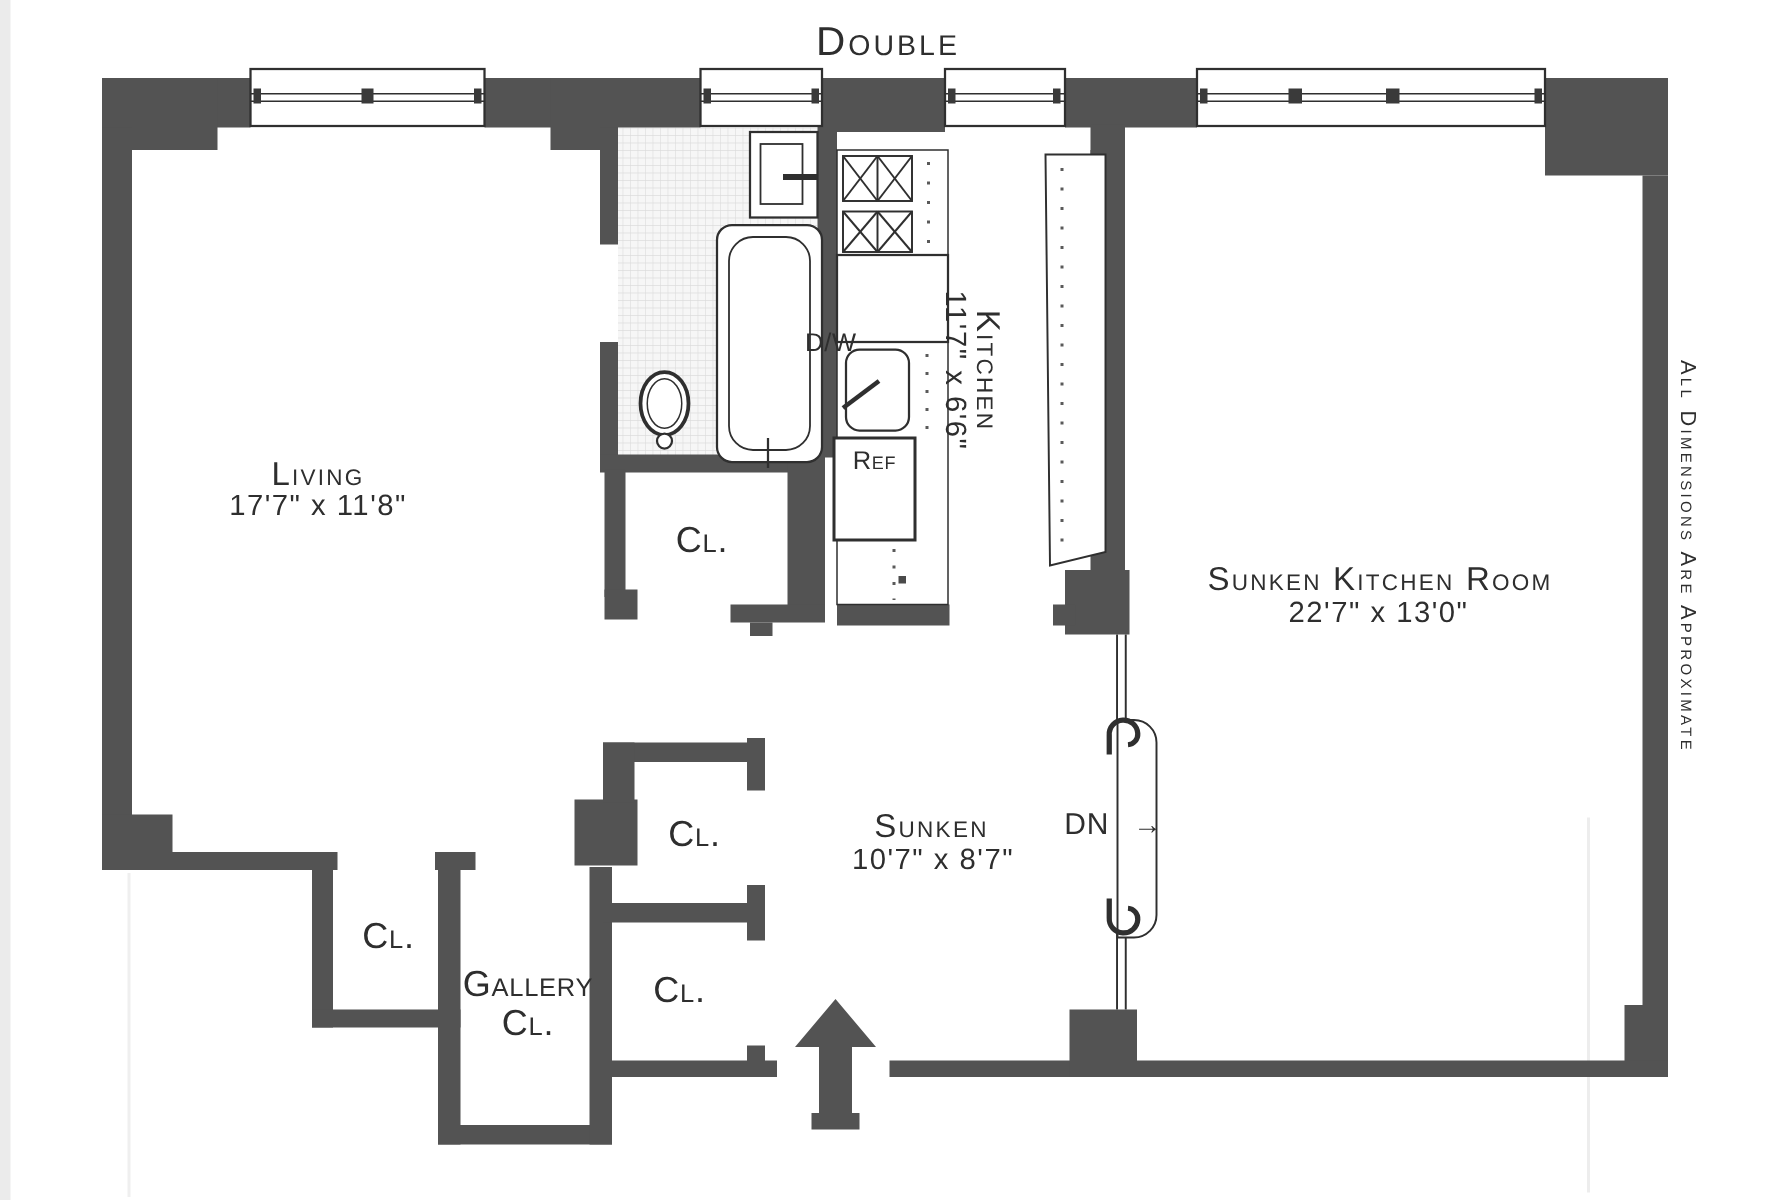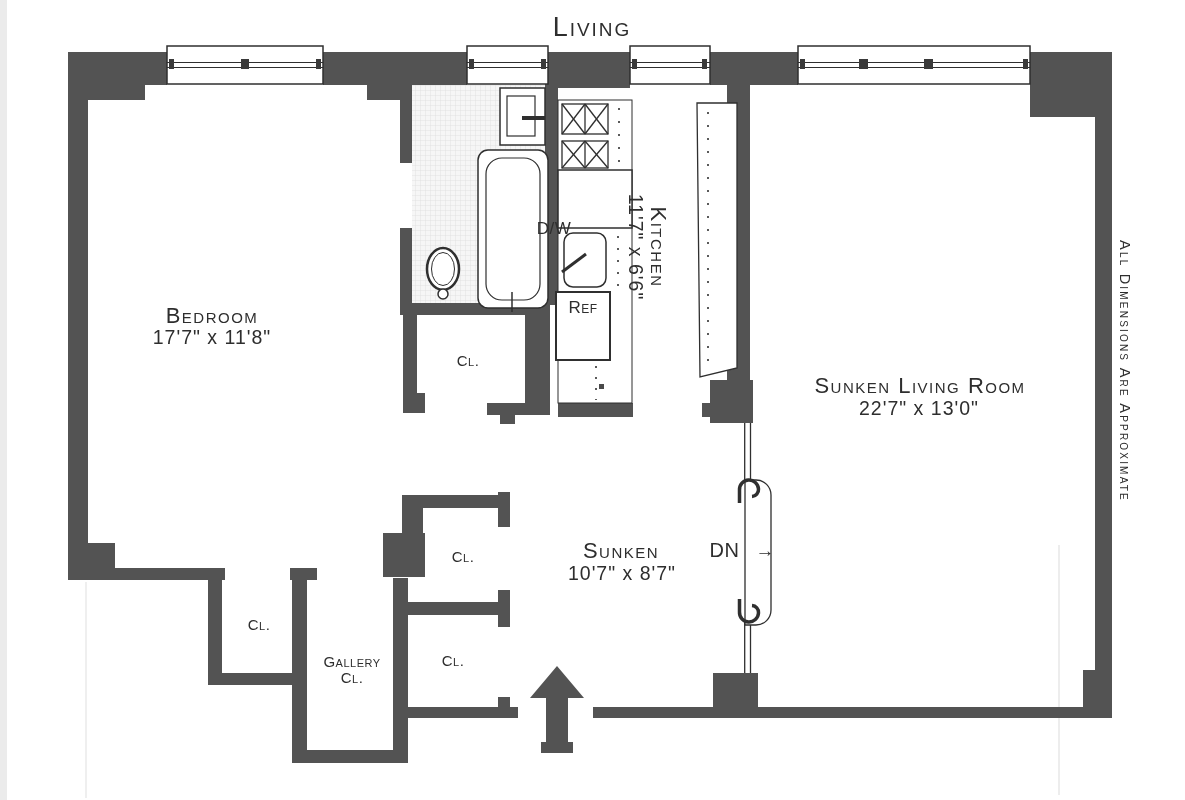--- a/index.html
+++ b/index.html
@@ -3,21 +3,21 @@
 <meta charset="utf-8">
 <style>
   html,body{margin:0;padding:0;background:#ffffff;}
   body{width:1185px;height:800px;overflow:hidden;font-family:"Liberation Sans",sans-serif;}
   .plan{position:relative;width:1185px;height:800px;background:#ffffff;}
   .plan svg{position:absolute;left:0;top:0;}
   .lbl{position:absolute;transform:translate(-50%,-50%);color:#2e2e2e;white-space:nowrap;
        text-align:center;line-height:1.08;font-variant:small-caps;}
   .name{font-size:22px;letter-spacing:1.5px;}
   .dims{font-size:19.5px;letter-spacing:1px;font-variant:normal;}
-  .sm{font-size:15px;letter-spacing:.5px;text-align:center;}
+  .sm{font-size:24px;letter-spacing:.5px;text-align:center;}
   .tiny{font-size:17px;letter-spacing:.5px;}
   .caps{font-variant:normal;}
   .rot{transform:translate(-50%,-50%) rotate(90deg);}
   .north{font-size:27px;letter-spacing:2px;}
   .disc{font-size:14.5px;letter-spacing:2.2px;}
   .dnwrap{display:flex;align-items:flex-end;gap:16px;}
   .arrowglyph{font-size:19px;font-variant:normal;}
 </style>
 </head>
 <body>
@@ -177,31 +177,31 @@
     <line x1="744.7" y1="622" x2="744.7" y2="673" stroke-width="1.3"></line>
     <line x1="750.5" y1="622" x2="750.5" y2="673" stroke-width="1.3"></line>
     <path d="M745 480 H756 A15 15 0 0 1 771 495 V610 A15 15 0 0 1 756 625 H745 Z" fill="#ffffff" stroke-width="1.3"></path>
     <path d="M739.5 503 V490 a9.5 9.5 0 0 1 19 -1 a7 7 0 0 1 -6.5 7.5" stroke-width="3.5"></path>
     <path d="M739.5 599 V612 a9.5 9.5 0 0 0 19 1 a7 7 0 0 0 -6.5 -7.5" stroke-width="3.5"></path>
   </g>
 
   <path d="M530 698 L557 666 L584 698 L568 698 L568 742 L573 742 L573 753 L541 753 L541 742 L546 742 L546 698 Z" fill="#535353"></path>
 </svg>
 
-  <div class="lbl north" style="left:592px;top:28px;">Living</div>
-
-  <div class="lbl name" style="left:212px;top:316px;">Bedroom</div>
+  <div class="lbl north" style="left:592px;top:28px;">Double</div>
+
+  <div class="lbl name" style="left:212px;top:316px;">Living</div>
   <div class="lbl dims" style="left:212px;top:338px;">17'7" x 11'8"</div>
 
   <div class="lbl rot" style="left:648px;top:247px;">
     <div class="name">Kitchen</div>
     <div class="dims">11'7" x 6'6"</div>
   </div>
 
-  <div class="lbl name" style="left:920px;top:386px;">Sunken Living Room</div>
+  <div class="lbl name" style="left:920px;top:386px;">Sunken Kitchen Room</div>
   <div class="lbl dims" style="left:919px;top:409px;">22'7" x 13'0"</div>
 
   <div class="lbl name" style="left:621px;top:551px;">Sunken</div>
   <div class="lbl dims" style="left:622px;top:574px;">10'7" x 8'7"</div>
 
   <div class="lbl" style="left:742px;top:551px;">
     <span class="dnwrap">
       <span class="tiny caps" style="font-size:20px;">DN</span>
       <span class="arrowglyph">→</span>
     </span>

